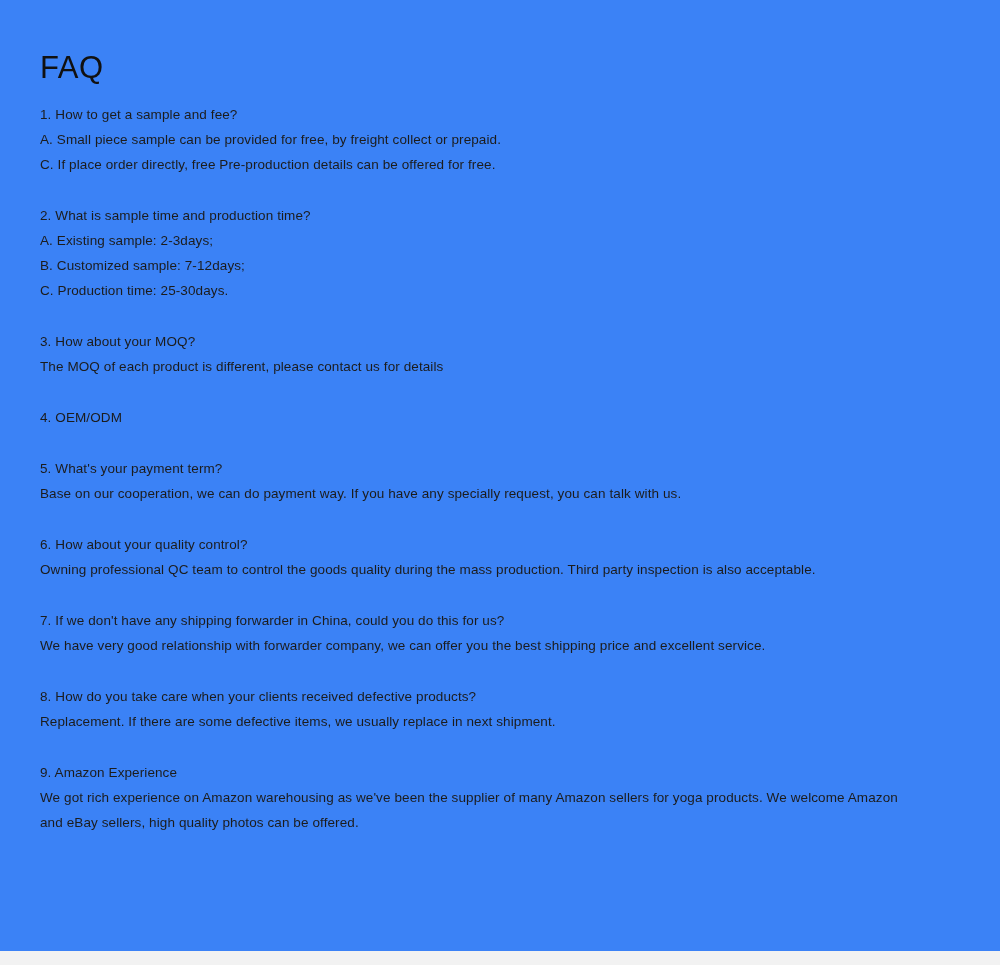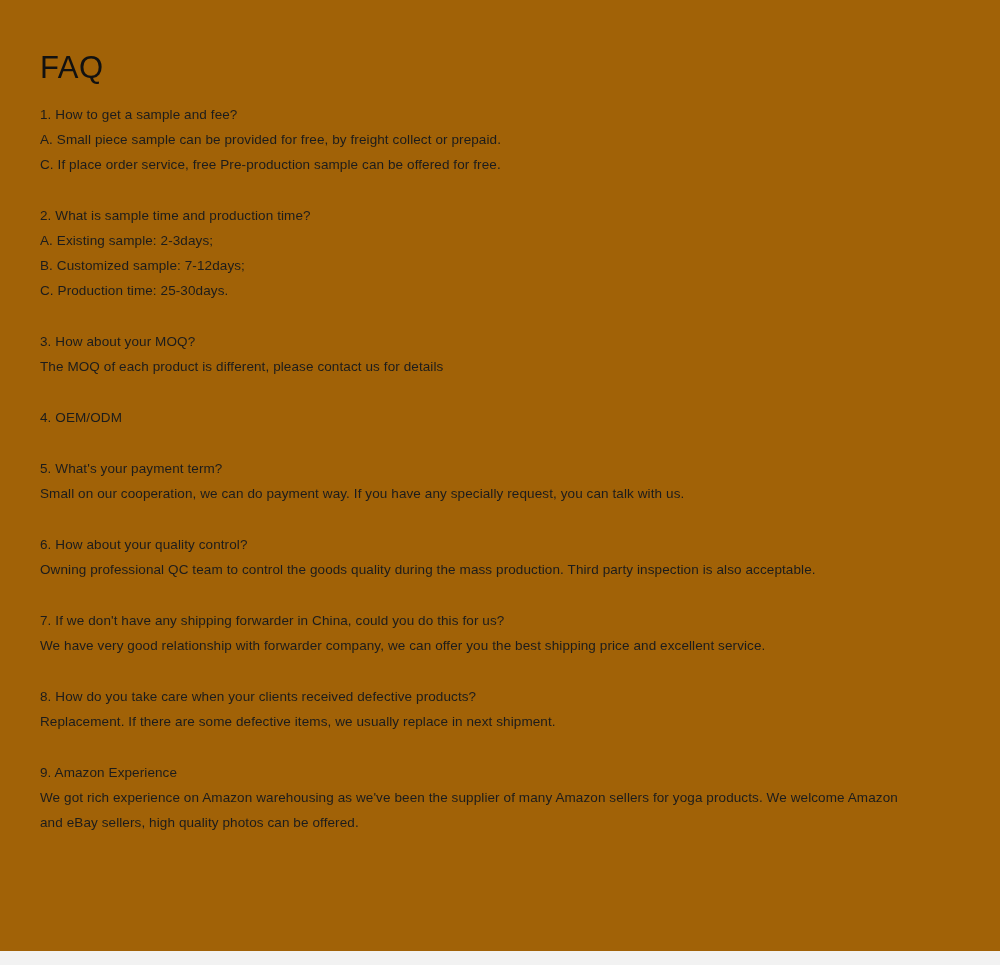--- a/index.html
+++ b/index.html
@@ -8,21 +8,21 @@
     height: 965px;
     background: #ffffff;
     font-family: "Liberation Sans", "DejaVu Sans", sans-serif;
     color: #1c1c1c;
     overflow: hidden;
   }
   .page {
     width: 1000px;
     height: 965px;
     padding: 50px 38px 0 40px;
-    background: #a16207;
+    background: #3b82f6;
     position: relative;
   }
   .page-title {
     font-size: 31px;
     font-weight: 400;
     color: #111111;
     letter-spacing: 0.5px;
     margin-bottom: 16px;
   }
   .faq-block {
@@ -46,38 +46,38 @@
 </style>
 </head>
 <body>
 
 <div class="page">
   <h1 class="page-title">FAQ</h1>
   <div id="faq-items">
       <div class="faq-block">
         <div class="faq-line">1. How to get a sample and fee?</div>
         <div class="faq-line">A. Small piece sample can be provided for free, by freight collect or  prepaid.</div>
-        <div class="faq-line">C. If place order service, free Pre-production sample can be offered for free.</div>
+        <div class="faq-line">C. If place order directly, free Pre-production details can be offered for free.</div>
       </div>
       <div class="faq-block">
         <div class="faq-line">2. What is sample time and production time?</div>
         <div class="faq-line">A. Existing sample: 2-3days;</div>
         <div class="faq-line">B. Customized sample: 7-12days;</div>
         <div class="faq-line">C. Production time: 25-30days.</div>
       </div>
       <div class="faq-block">
         <div class="faq-line">3. How about your MOQ?</div>
         <div class="faq-line">The MOQ of each product is different, please contact us for details</div>
       </div>
       <div class="faq-block">
         <div class="faq-line">4. OEM/ODM</div>
       </div>
       <div class="faq-block">
         <div class="faq-line">5. What's your payment term?</div>
-        <div class="faq-line">Small on our cooperation, we can do payment way. If you have any  specially request, you can talk with us.</div>
+        <div class="faq-line">Base on our cooperation, we can do payment way. If you have any  specially request, you can talk with us.</div>
       </div>
       <div class="faq-block">
         <div class="faq-line">6. How about your quality control?</div>
         <div class="faq-line">Owning professional QC team to control the goods quality during the  mass  production. Third party inspection is also acceptable.</div>
       </div>
       <div class="faq-block">
         <div class="faq-line">7. If we don't have any shipping forwarder in China, could you do this for  us?</div>
         <div class="faq-line">We have very good relationship with forwarder company, we can offer you the best shipping price and excellent service.</div>
       </div>
       <div class="faq-block">

